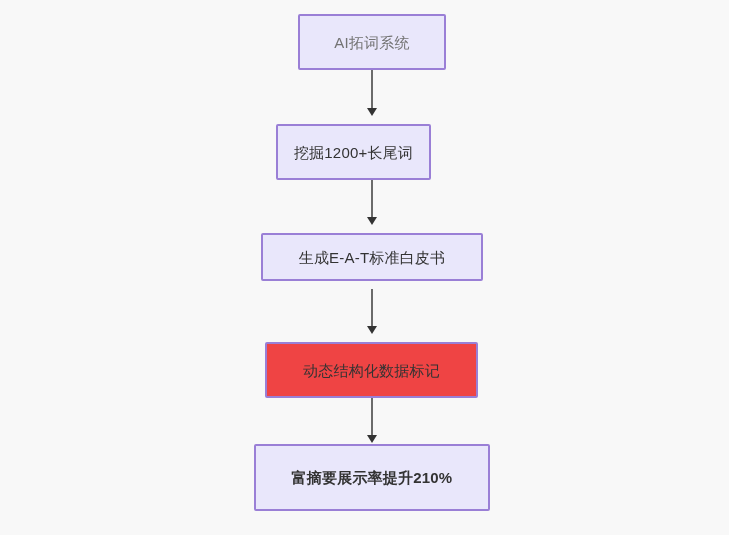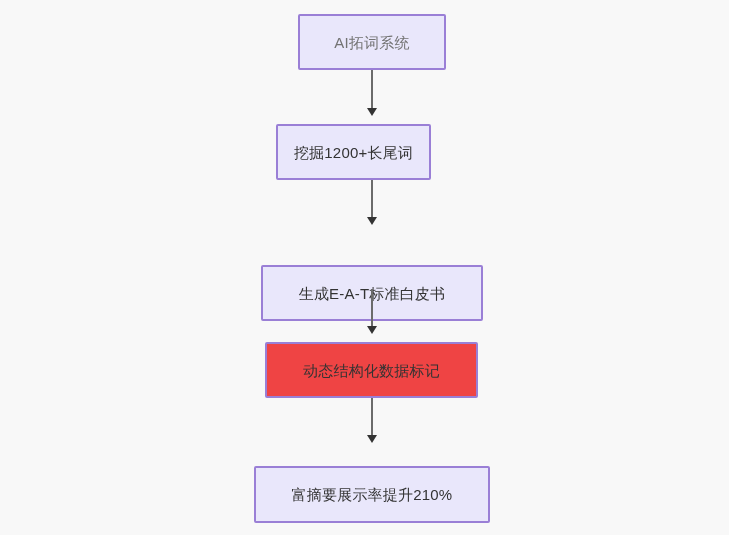--- a/index.html
+++ b/index.html
@@ -62,31 +62,31 @@
   <div class="edge" id="edge-1-el" style="left: 371px; top: 70px; height: 39px; background: rgb(107, 107, 107);"></div>
   <div class="arrowhead" id="arrow-1-el" style="left: 367px; top: 108px; border-top-color: rgb(51, 51, 51);"></div>
 
   <div class="node" id="node-2-el" style="left: 276px; top: 124px; width: 155px; height: 56px; background: rgb(233, 231, 251); border-color: rgb(154, 127, 214); color: rgb(51, 51, 51);">
     <span class="node-label">挖掘1200+长尾词</span>
   </div>
 
   <div class="edge" id="edge-2-el" style="left: 371px; top: 180px; height: 38px; background: rgb(107, 107, 107);"></div>
   <div class="arrowhead" id="arrow-2-el" style="left: 367px; top: 217px; border-top-color: rgb(51, 51, 51);"></div>
 
-  <div class="node" id="node-3-el" style="left: 261px; top: 233px; width: 222px; height: 56px; background: rgb(233, 231, 251); border-color: rgb(154, 127, 214); color: rgb(51, 51, 51); margin-top: 32px;">
+  <div class="node" id="node-3-el" style="left: 261px; top: 233px; width: 222px; height: 48px; background: rgb(233, 231, 251); border-color: rgb(154, 127, 214); color: rgb(51, 51, 51);">
     <span class="node-label">生成E-A-T标准白皮书</span>
   </div>
 
   <div class="edge" id="edge-3-el" style="left: 371px; top: 289px; height: 38px; background: rgb(107, 107, 107);"></div>
   <div class="arrowhead" id="arrow-3-el" style="left: 367px; top: 326px; border-top-color: rgb(51, 51, 51);"></div>
 
   <div class="node" id="node-4-el" style="left: 265px; top: 342px; width: 213px; height: 56px; background: #ef4444; border-color: rgb(154, 127, 214); color: rgb(51, 51, 51);">
     <span class="node-label">动态结构化数据标记</span>
   </div>
 
   <div class="edge" id="edge-4-el" style="left: 371px; top: 398px; height: 38px; background: rgb(107, 107, 107);"></div>
   <div class="arrowhead" id="arrow-4-el" style="left: 367px; top: 435px; border-top-color: rgb(51, 51, 51);"></div>
 
-  <div class="node" id="node-5-el" style="left: 254px; top: 466px; width: 236px; height: 57px; background: rgb(233, 231, 251); border-color: rgb(154, 127, 214); color: rgb(51, 51, 51);">
+  <div class="node" id="node-5-el" style="left: 254px; top: 444px; width: 236px; height: 67px; background: rgb(233, 231, 251); border-color: rgb(154, 127, 214); color: rgb(51, 51, 51); font-weight: bold;">
     <span class="node-label">富摘要展示率提升210%</span>
   </div>
 
 </div>
 
 </body></html>

